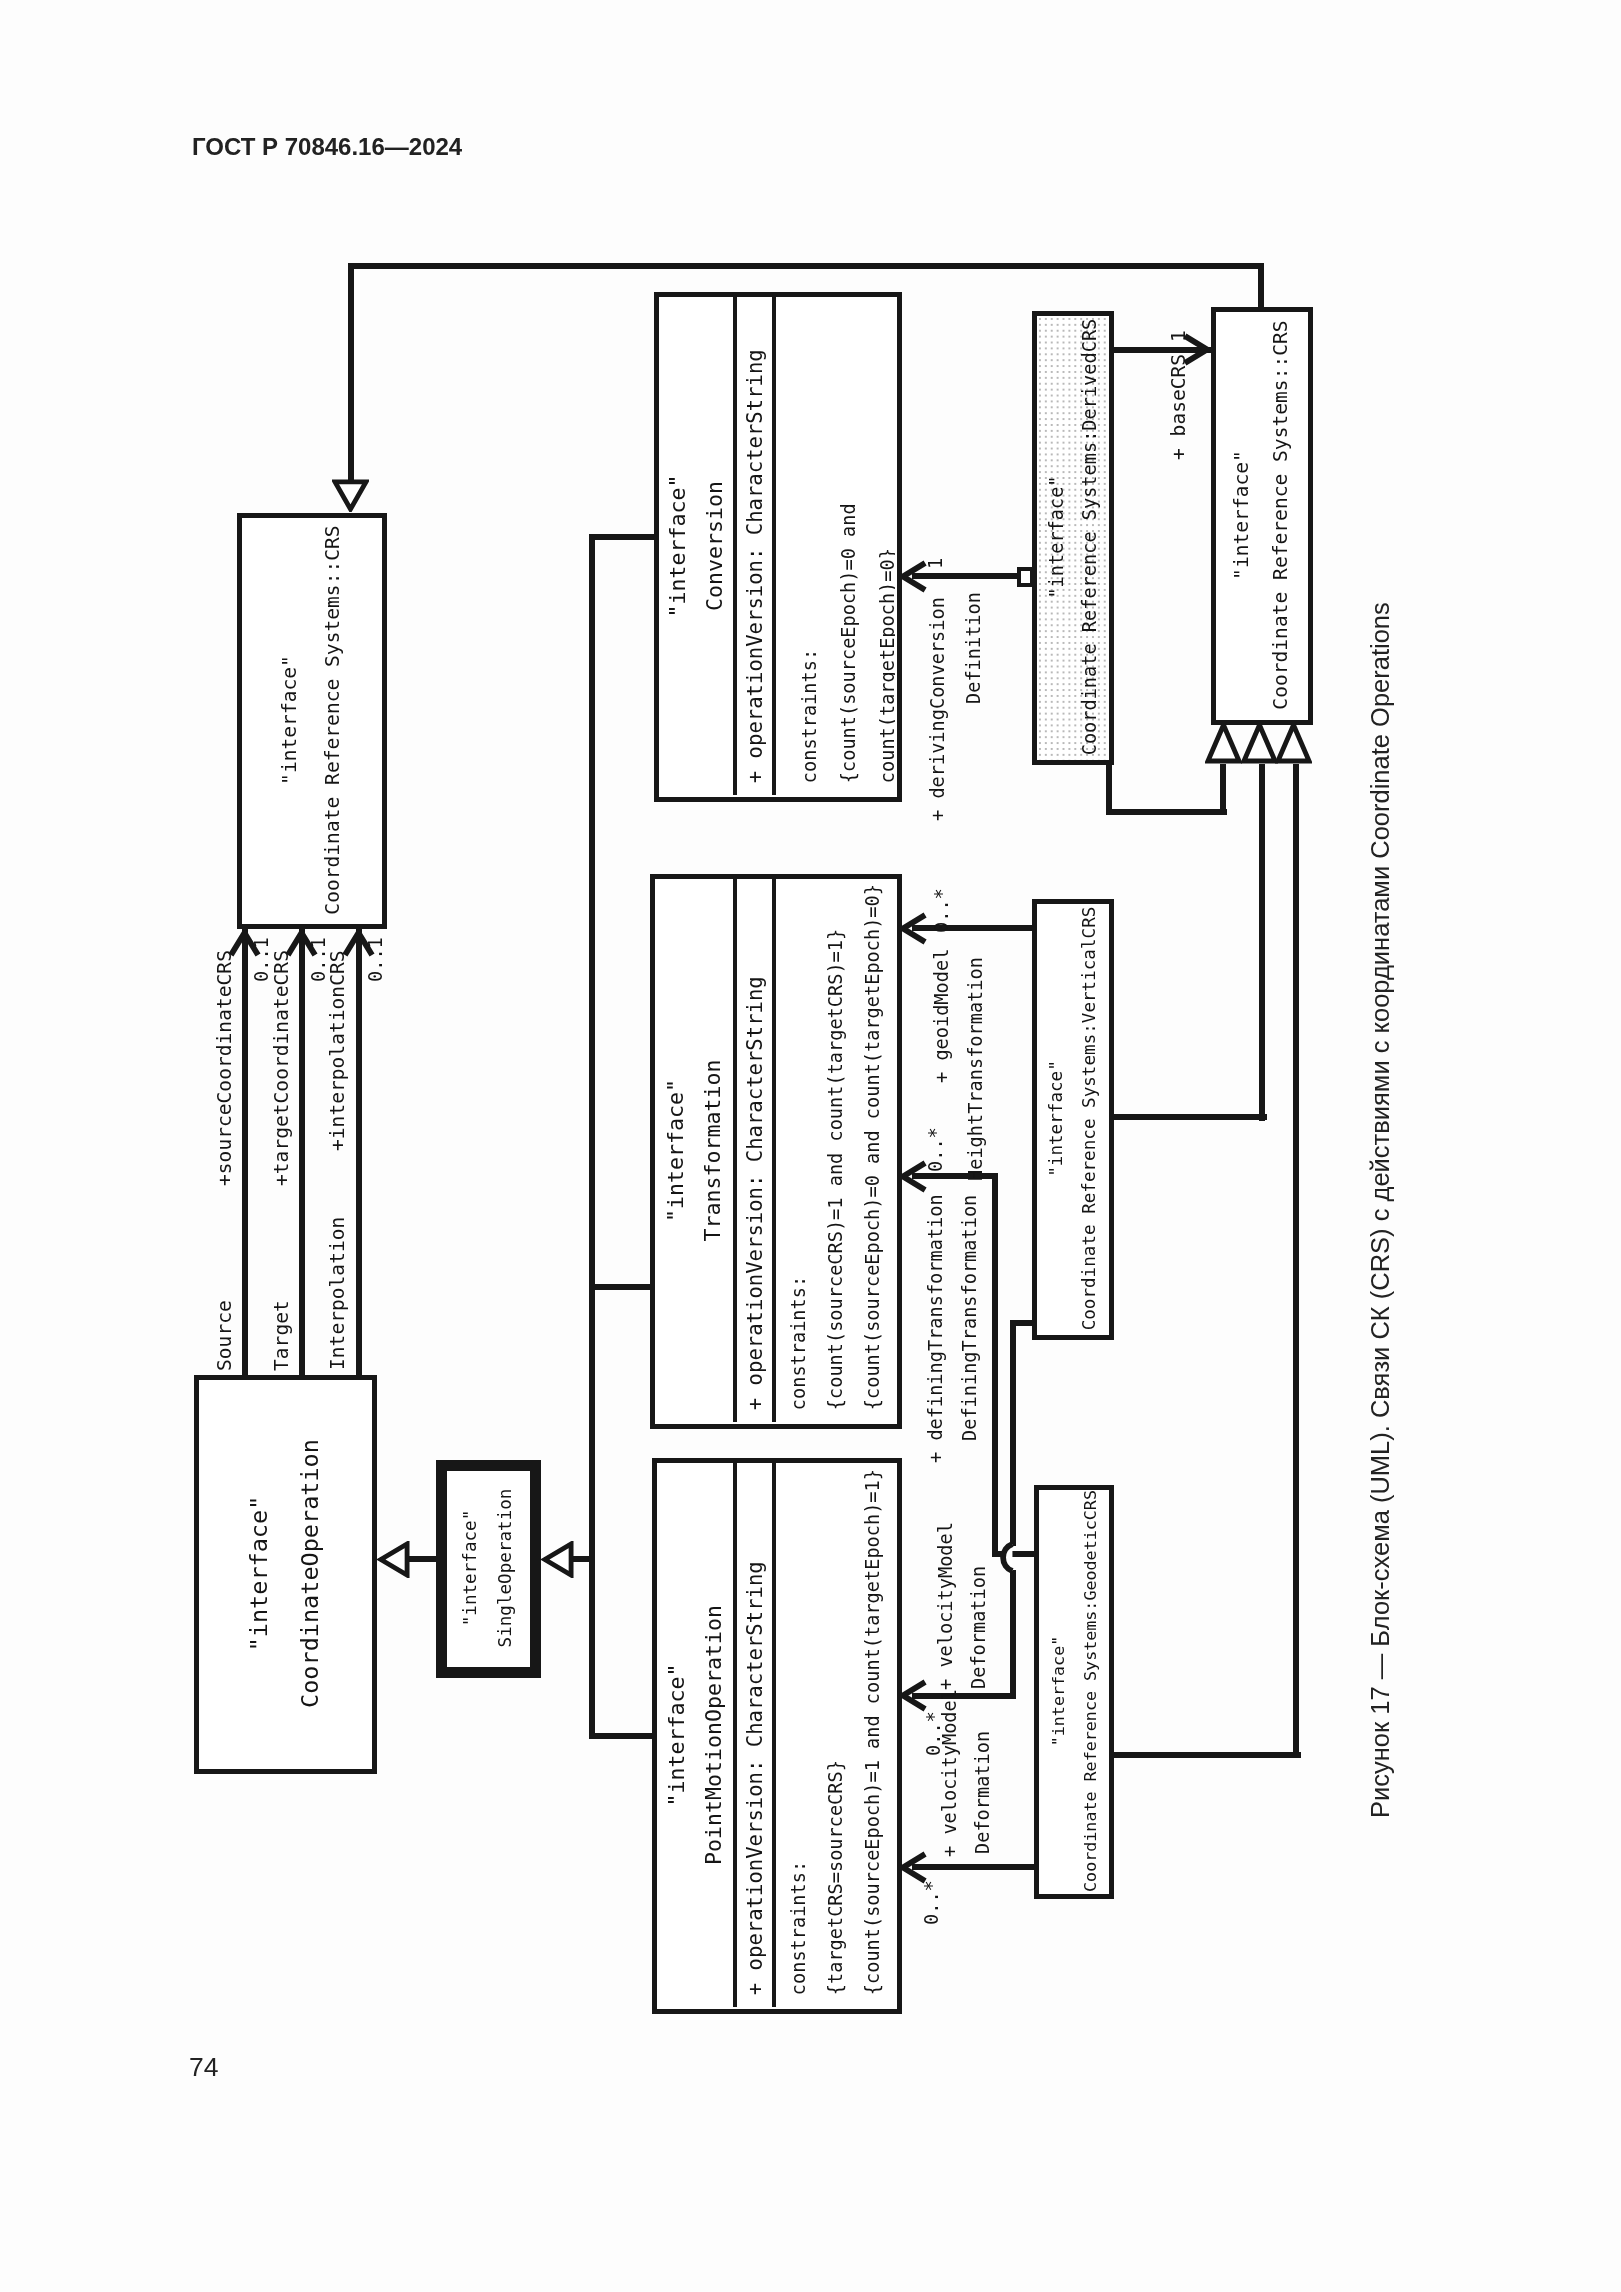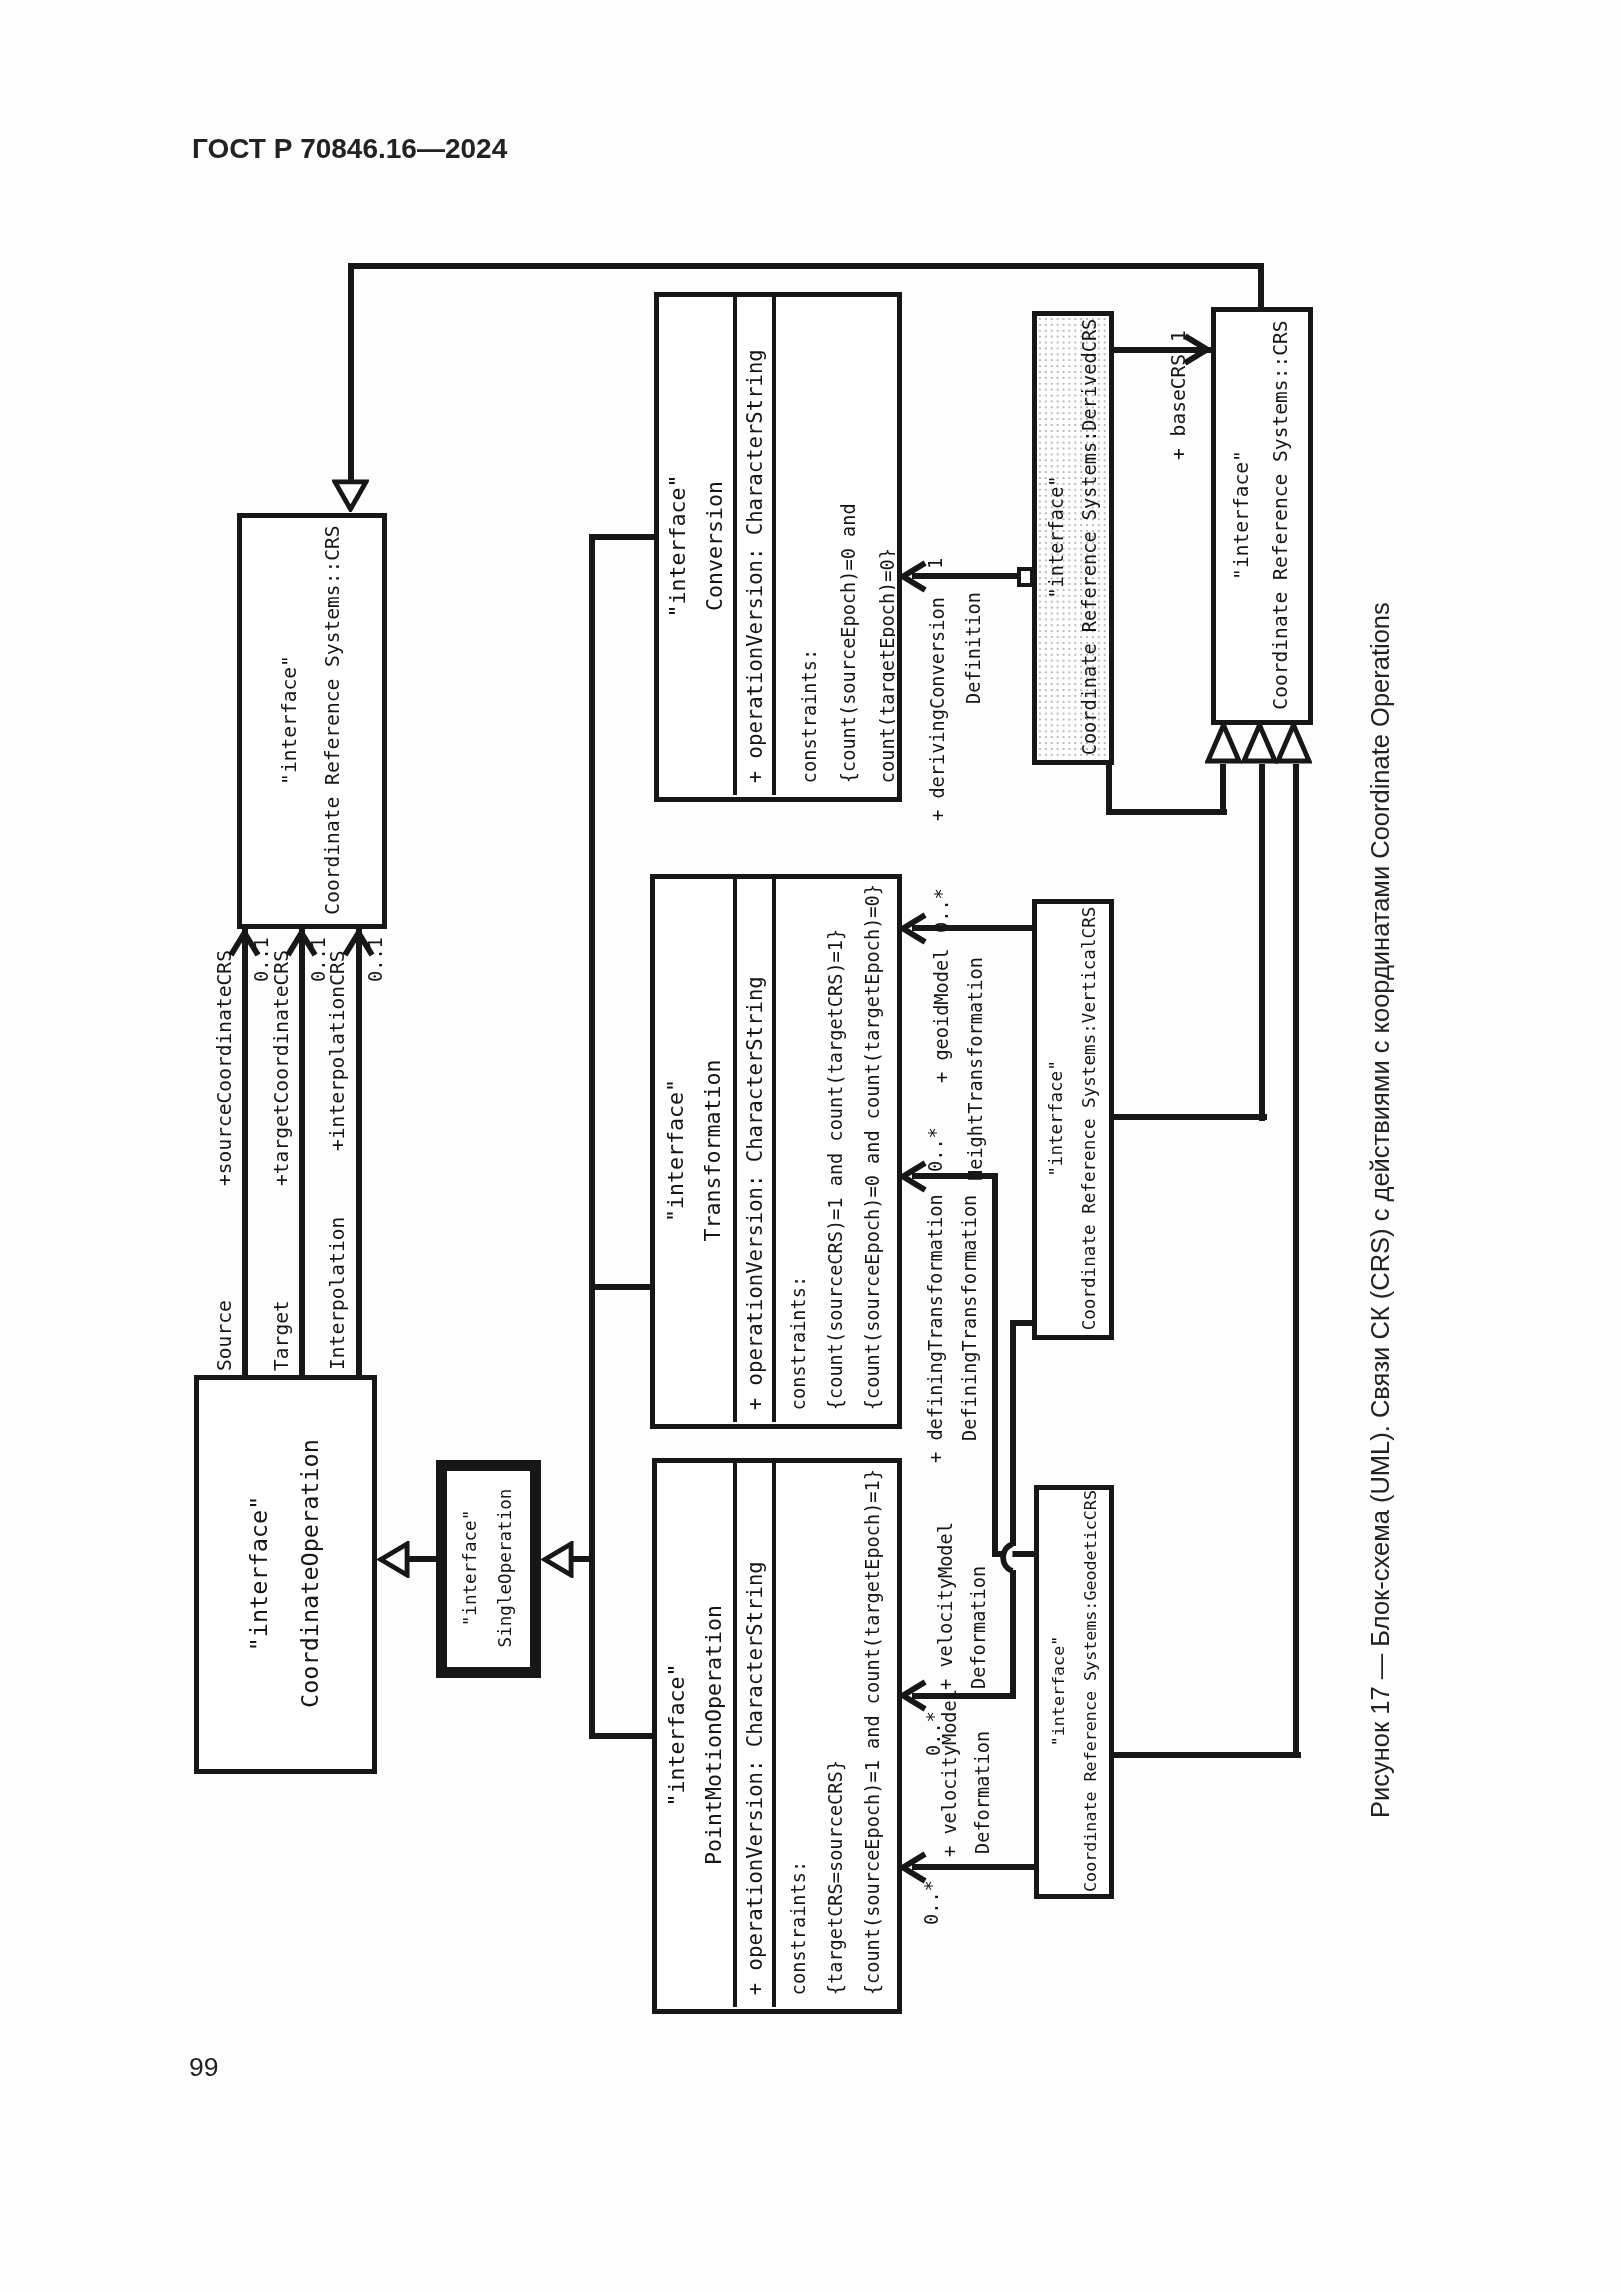--- a/index.html
+++ b/index.html
@@ -27,22 +27,22 @@
   .arr{position:absolute;}
   .sq{position:absolute;background:#fff;border:4.9px solid #171717;box-sizing:border-box;}
   .f20{font-size:19.6px;} .f19{font-size:18.6px;} .f18{font-size:17.6px;} .f17{font-size:16.7px;}
   .f21{font-size:20.6px;} .f22{font-size:21.6px;} .f24{font-size:23.5px;}
 </style>
 </head>
 <body>
 
 <div class="page">
 
-  <div class="htext" style="left:192px;top:133px;font-size:28px;font-weight:bold;">ГОСТ Р 70846.16—2024</div>
-  <div class="htext" style="left:189px;top:2052px;font-size:26.5px;">99</div>
+  <div class="htext" style="left:192px;top:133px;font-size:24px;font-weight:bold;">ГОСТ Р 70846.16—2024</div>
+  <div class="htext" style="left:189px;top:2052px;font-size:26.5px;">74</div>
   <div class="vlabel htext" style="left:1364px;top:519px;width:35px;height:1299px;">
     <span class="vtxt" style="font-size:25.5px;line-height:33px;">Рисунок 17 — Блок-схема (UML). Связи СК (CRS) с действиями с координатами Coordinate Operations</span>
   </div>
 
   <div class="ln" style="left:348px;top:263px;width:5.9px;height:220px;"></div>
   <div class="ln" style="left:348px;top:263px;width:915px;height:5.9px;"></div>
   <div class="ln" style="left:1258px;top:263px;width:5.9px;height:46px;"></div>
 
   <div class="ln" style="left:242px;top:928px;width:5.9px;height:449px;"></div>
   <div class="ln" style="left:299px;top:928px;width:5.9px;height:449px;"></div>

